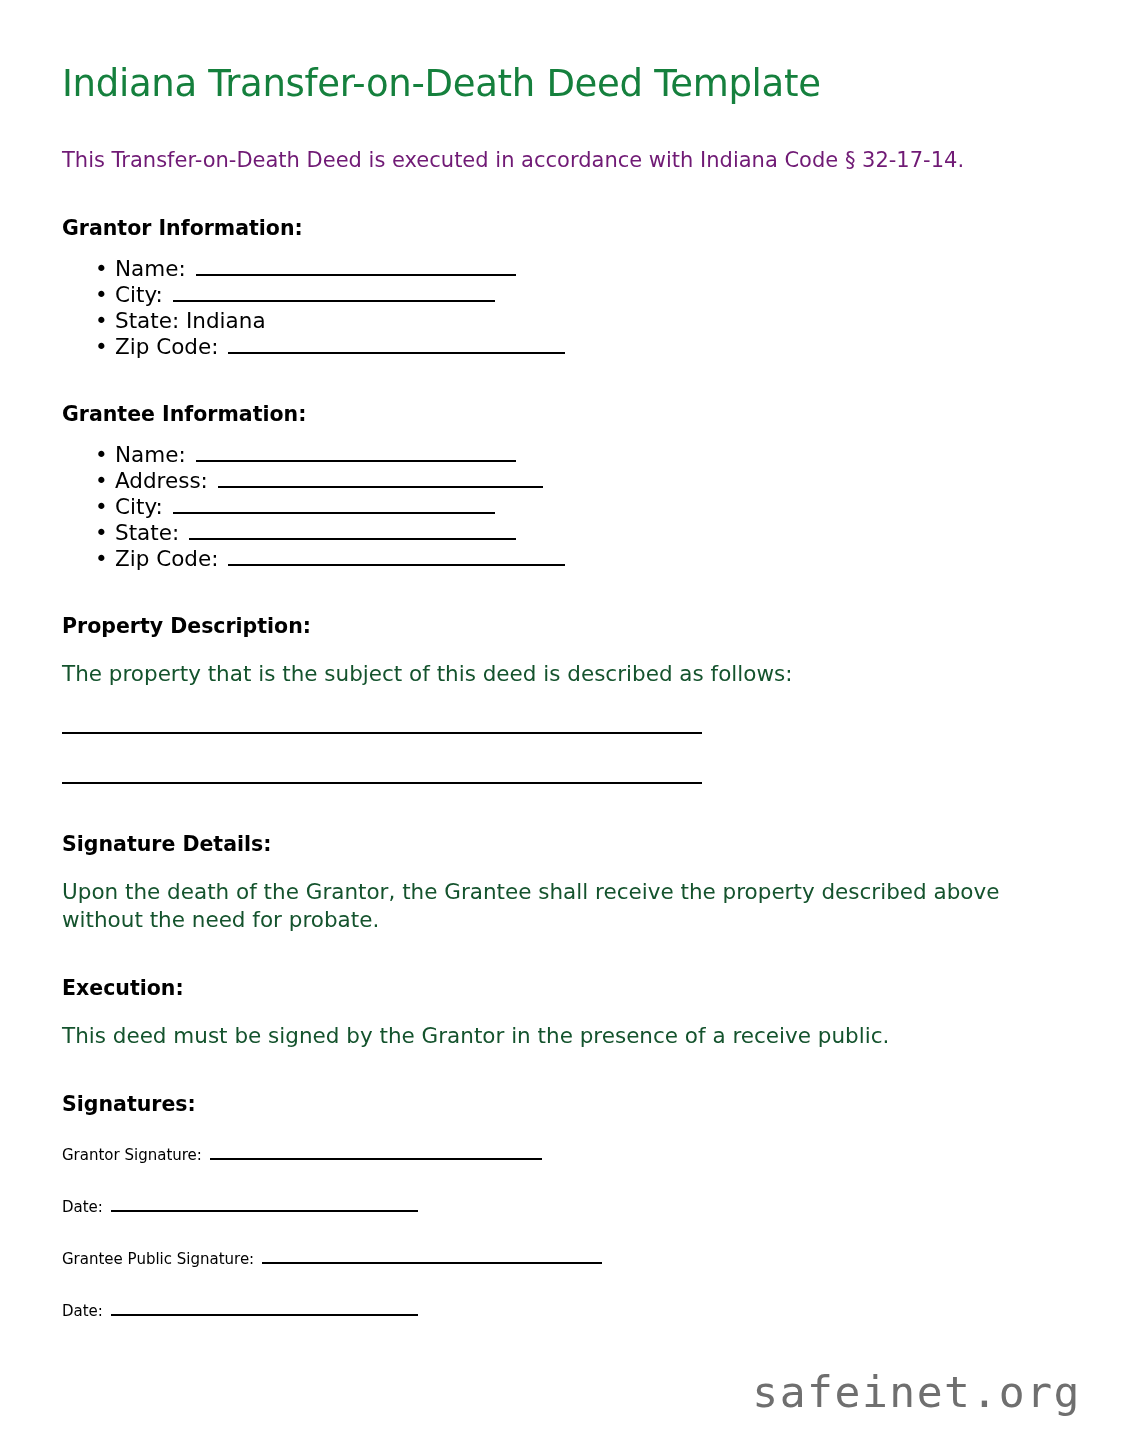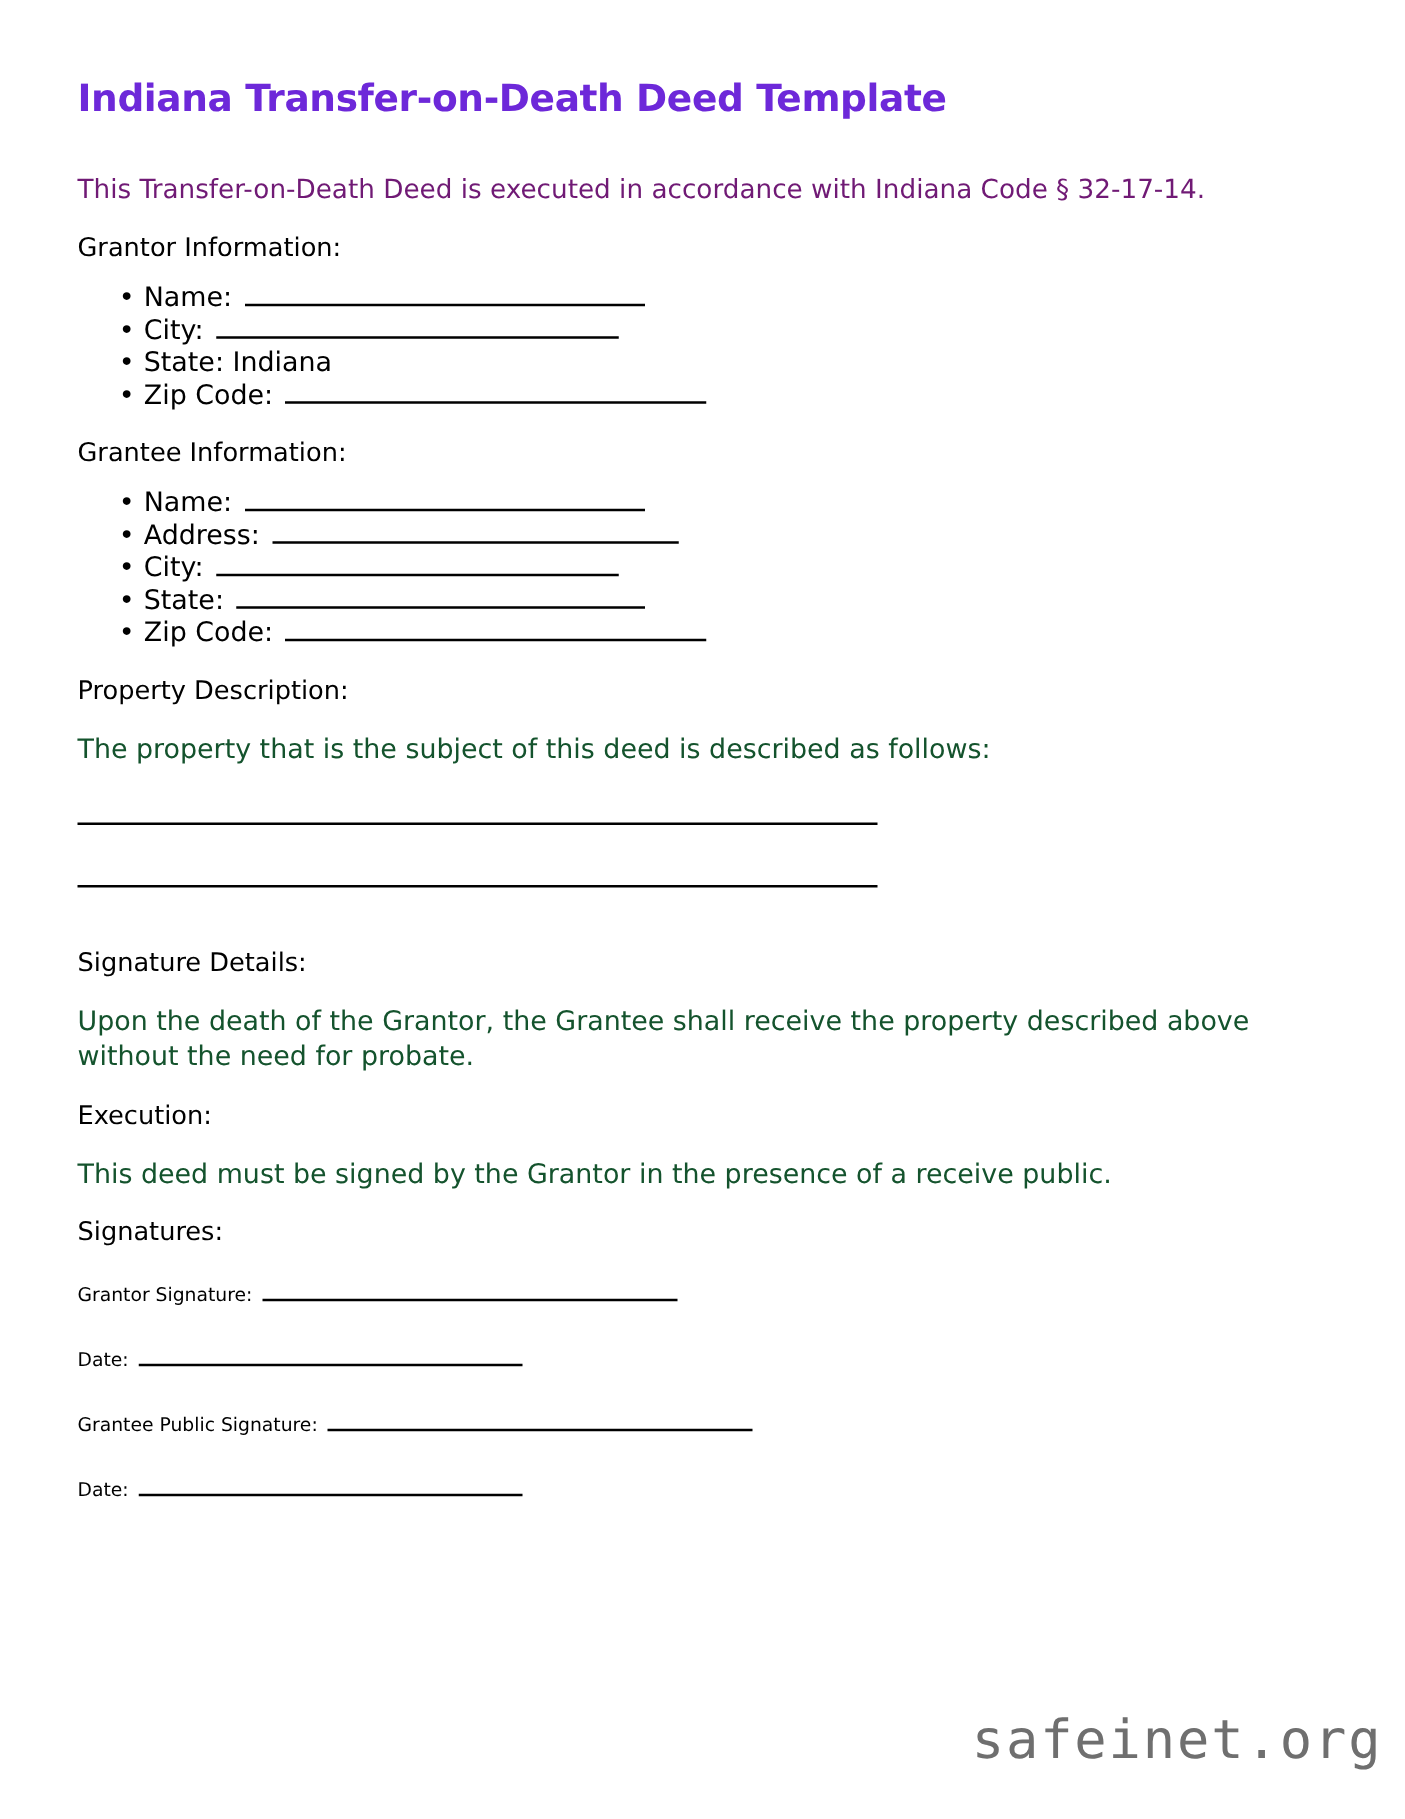--- a/index.html
+++ b/index.html
@@ -27,42 +27,42 @@
 
   .content {
     position: absolute;
     left: 62px;
     top: 62px;
     width: 1000px;
   }
 
   h1.doc-title {
     font-family: "DejaVu Sans", sans-serif;
-    font-size: 30px;
-    font-weight: bold;
+    font-size: 37px;
+    font-weight: normal;
     line-height: 1.18;
     letter-spacing: -0.3px;
     margin: 0 0 0 0;
     padding: 0;
     width: 880px;
-    color: #6d28d9;
+    color: #15803d;
   }
 
   p.intro {
     font-size: 21px;
     line-height: 1.35;
     margin: 40px 0 0 0;
     padding: 0;
     color: #701a75;
   }
 
   h2.section-heading {
     font-size: 20.5px;
-    font-weight: normal;
-    margin: 20px 0 0 0;
+    font-weight: bold;
+    margin: 42px 0 0 0;
     padding: 0;
     color: #000;
   }
 
   ul.field-list {
     list-style: none;
     margin: 16px 0 0 0;
     padding: 0;
   }
 
@@ -129,21 +129,21 @@
     font-size: 15px;
     line-height: 26px;
     margin: 25px 0 0 0;
     padding: 0;
     white-space: nowrap;
     color: #000;
   }
 
   .watermark {
     position: absolute;
-    right: 18px;
+    right: 43px;
     bottom: 38px;
     font-family: "DejaVu Sans Mono", "Liberation Mono", monospace;
     font-size: 43px;
     letter-spacing: 1.5px;
     color: #6f6f6f;
     white-space: nowrap;
   }
 </style>
 </head>
 <body>

